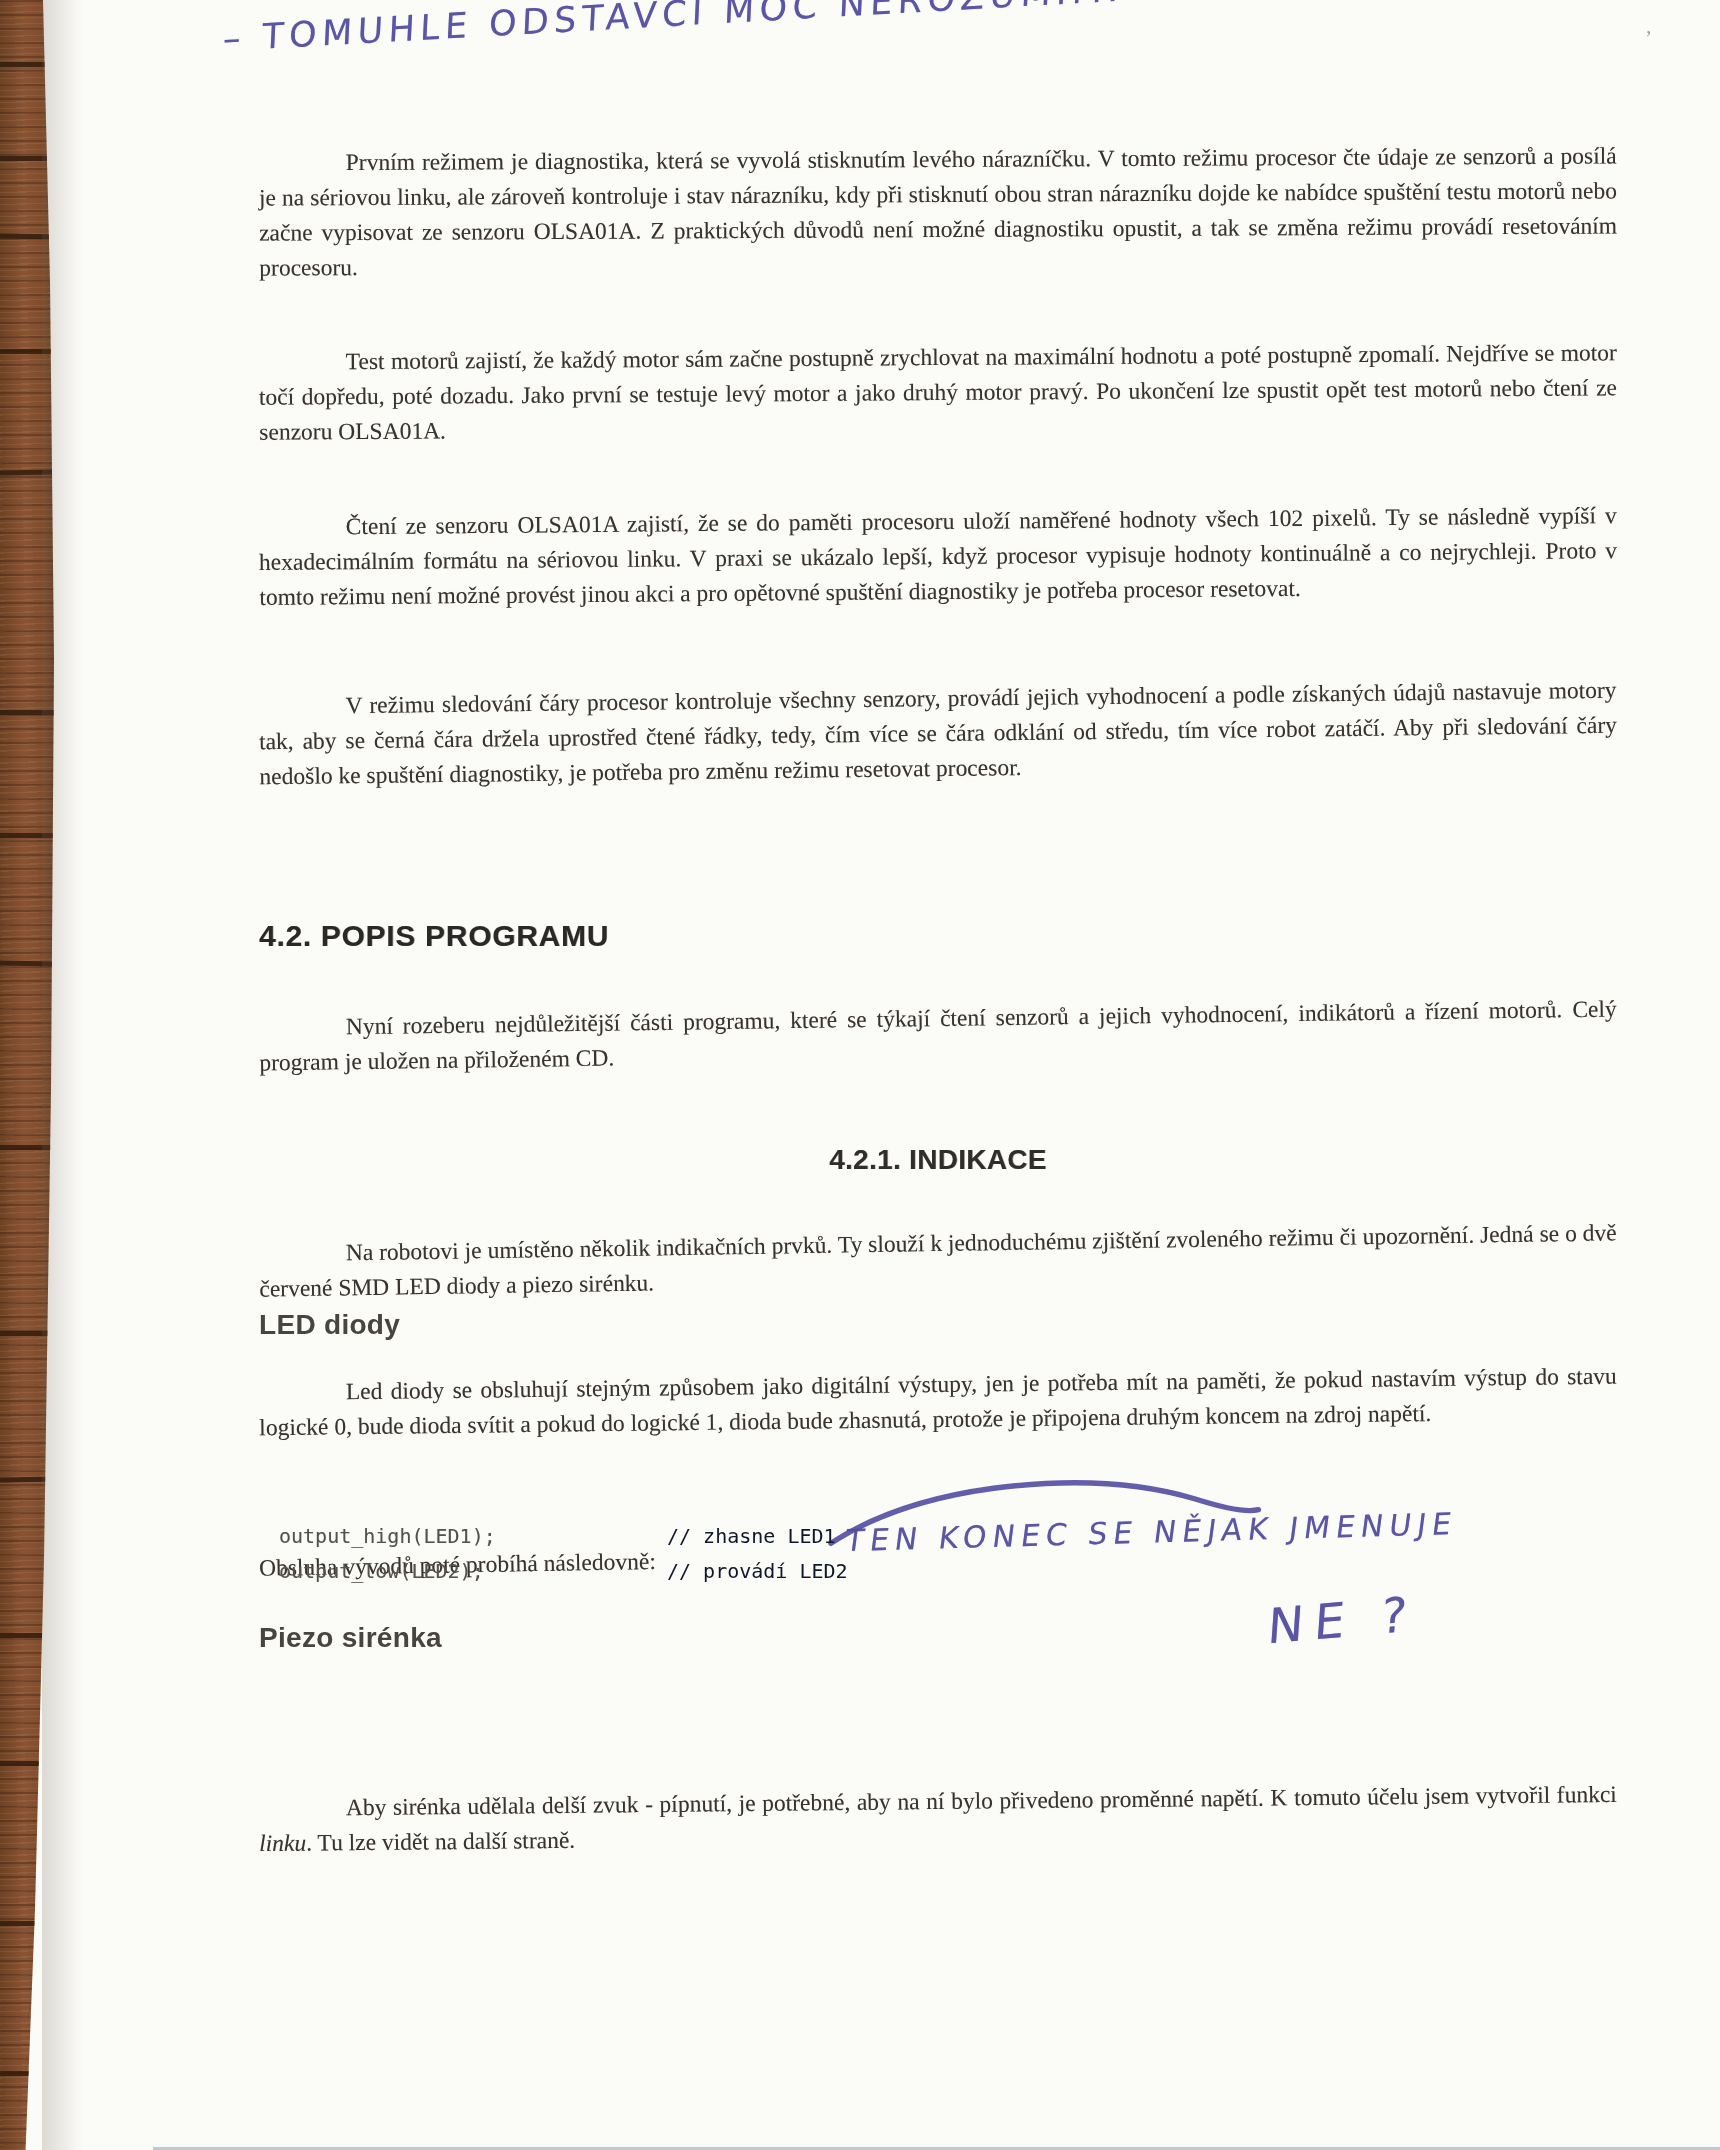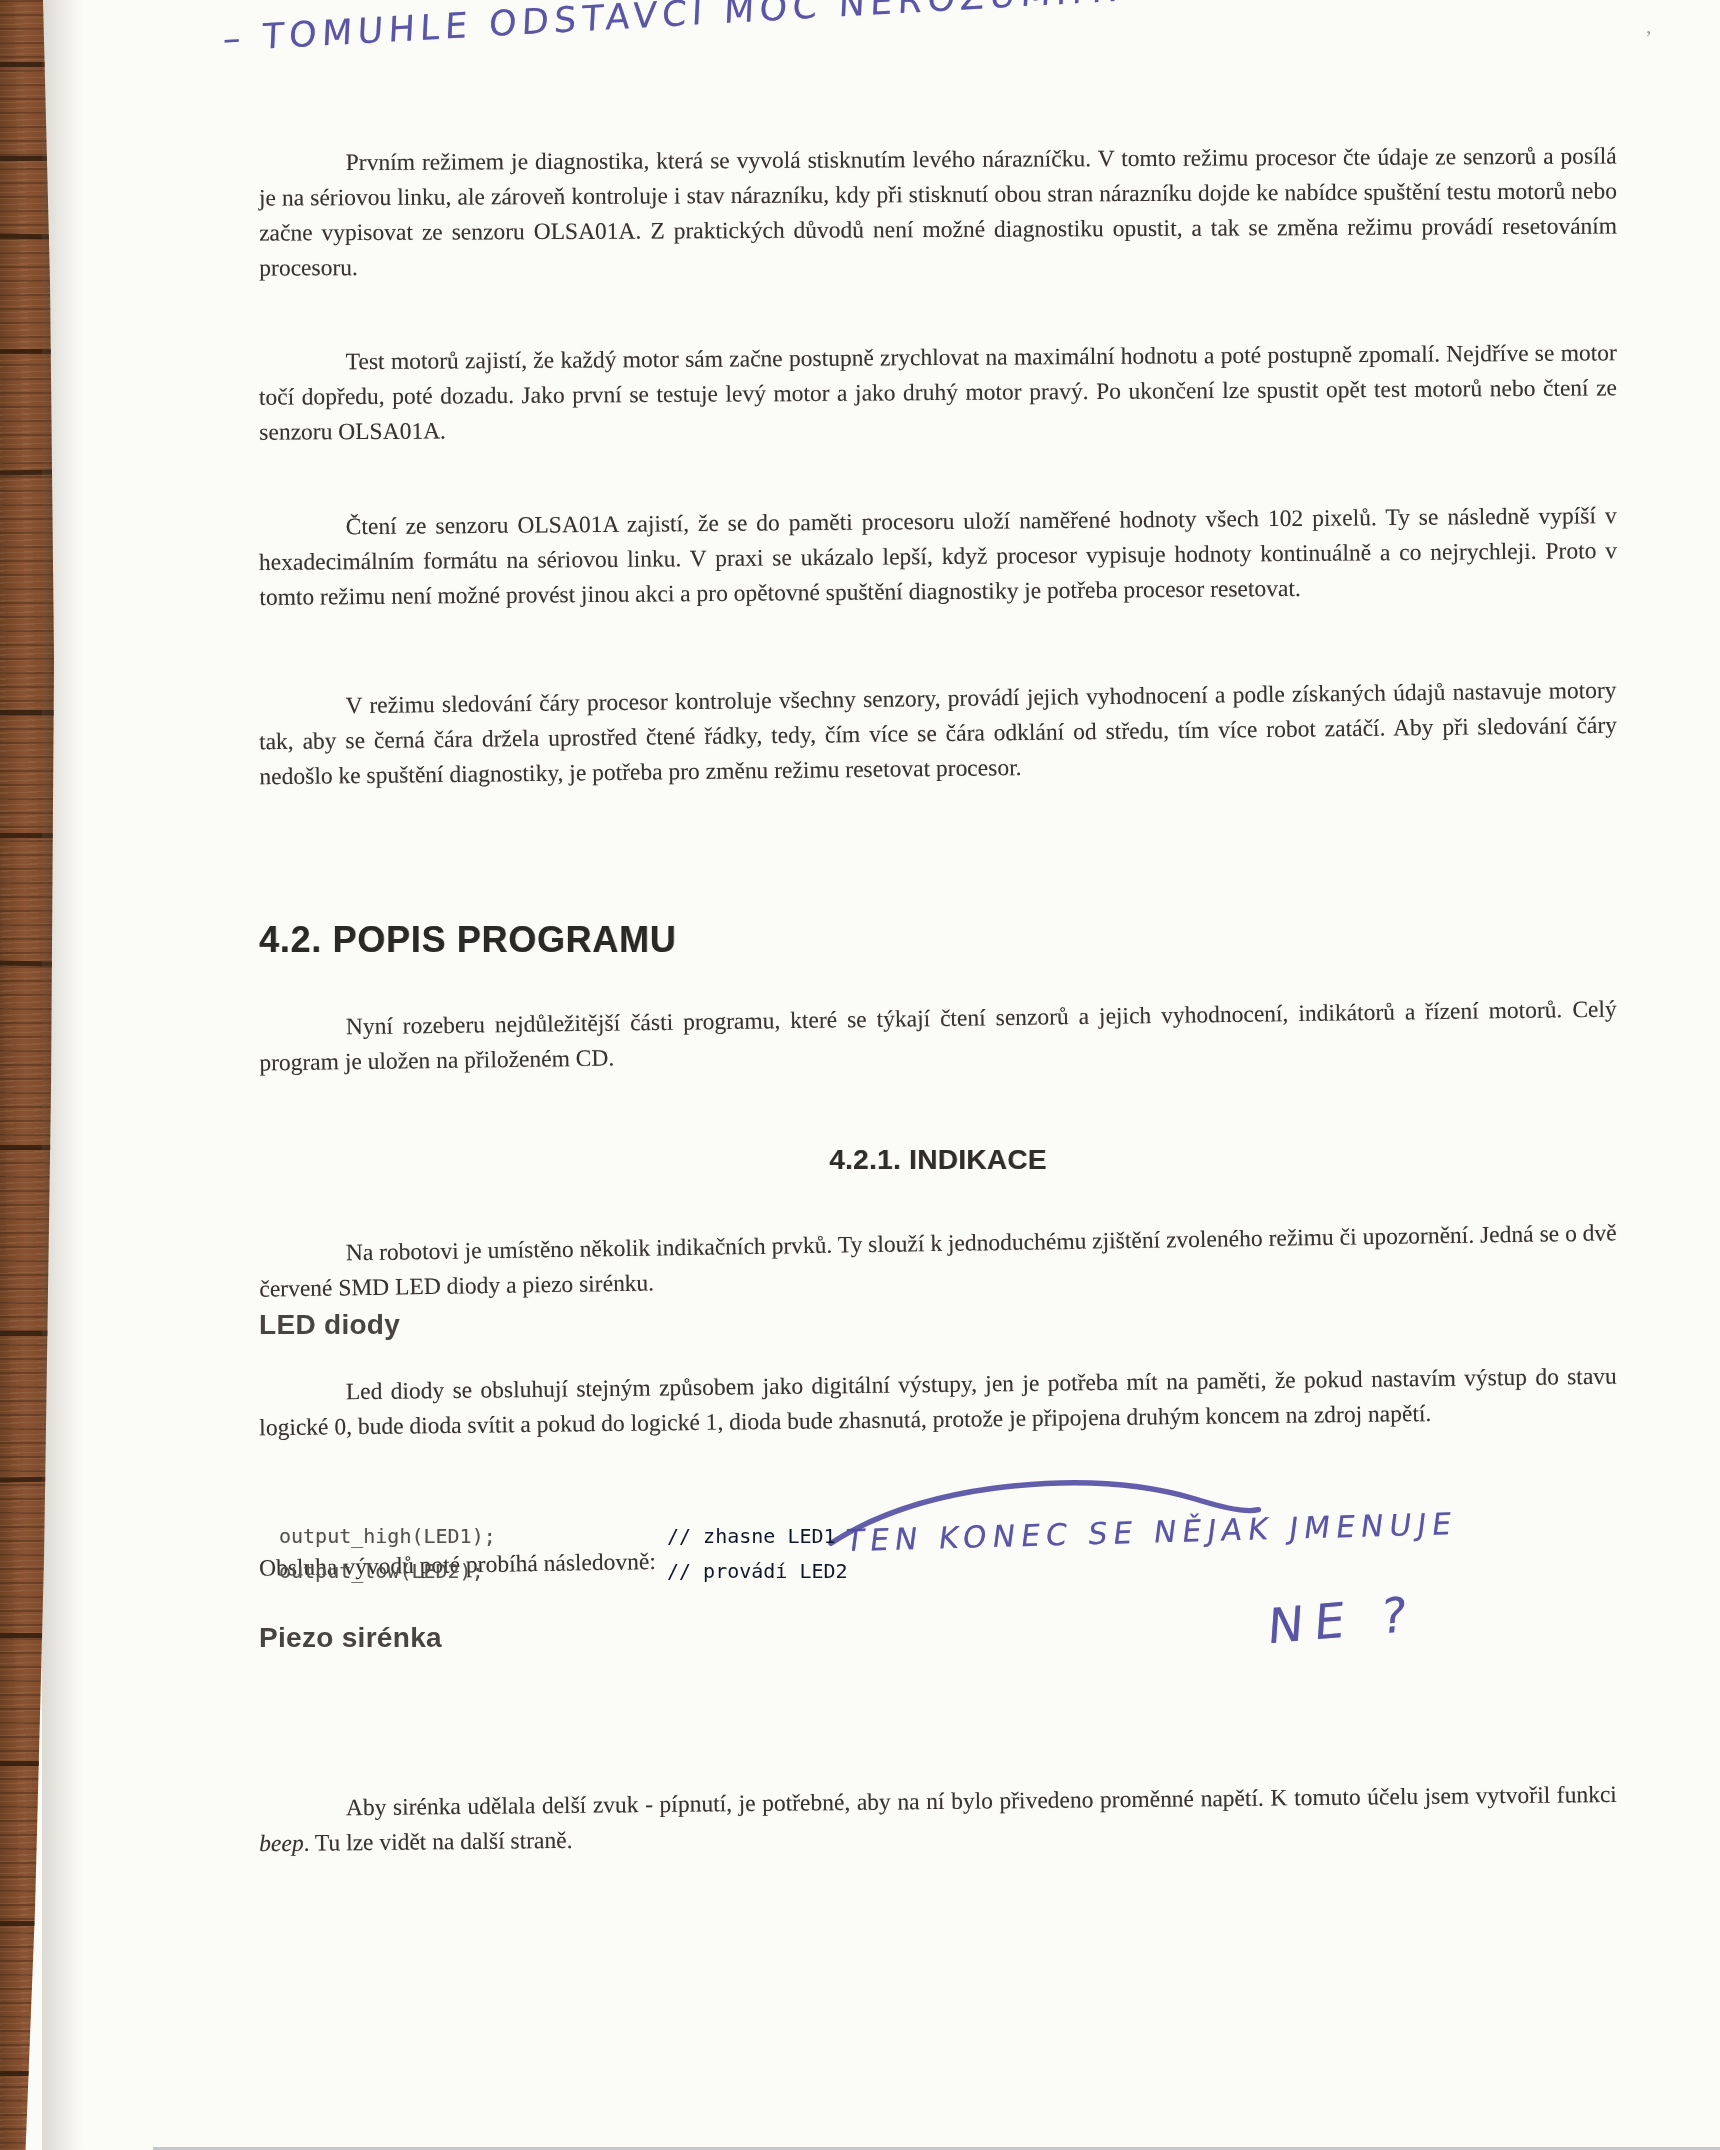--- a/index.html
+++ b/index.html
@@ -30,21 +30,21 @@
   
   .block{position:absolute;left:259px;width:1358px;}
   .serif{
     font-family:"Liberation Serif", serif;font-size:23.5px;line-height:35px;
     color:#38332e;text-align:justify;
     text-shadow:0 0 0.7px rgba(60,50,40,.35);
   }
   .indent{text-indent:87px;}
   .h-main{
     font-family:"Liberation Sans", sans-serif;font-weight:bold;
-    font-size:36px;color:#2b2927;letter-spacing:0.7px;
+    font-size:30px;color:#2b2927;letter-spacing:0.7px;
     text-shadow:0.7px 0 0 rgba(40,40,40,.4);
   }
   .h-sub{
     font-family:"Liberation Sans", sans-serif;font-weight:bold;
     font-size:28px;color:#302d2b;letter-spacing:0.3px;
     text-shadow:0.7px 0 0 rgba(40,40,40,.35);
   }
   .h-minor{
     font-family:"Liberation Sans", sans-serif;font-weight:bold;
     font-size:28px;color:#484440;letter-spacing:0.3px;
@@ -128,14 +128,14 @@
     <span class="code-text">output_high(LED1);</span>
     <span class="code-comment">// zhasne  LED1</span>
   </div>
   <div class="code-row">
     <span class="code-text">output_low(LED2);</span>
     <span class="code-comment">// provádí LED2</span>
   </div>
 </div>
 
 <div class="block h-minor" style="top:1622px;">Piezo sirénka</div>
-<div class="block serif indent" style="top:1784px;transform:rotate(-0.6deg);"><span>Aby sirénka udělala delší zvuk - pípnutí, je potřebné, aby na ní bylo přivedeno proměnné napětí. K tomuto účelu jsem vytvořil funkci </span><span class="beep">beep</span><span>. Tu lze vidět na další straně.</span></div>
+<div class="block serif indent" style="top:1784px;transform:rotate(-0.6deg);"><span>Aby sirénka udělala delší zvuk - pípnutí, je potřebné, aby na ní bylo přivedeno proměnné napětí. K tomuto účelu jsem vytvořil funkci </span><span class="beep">linku</span><span>. Tu lze vidět na další straně.</span></div>
 
 
 </body></html>

